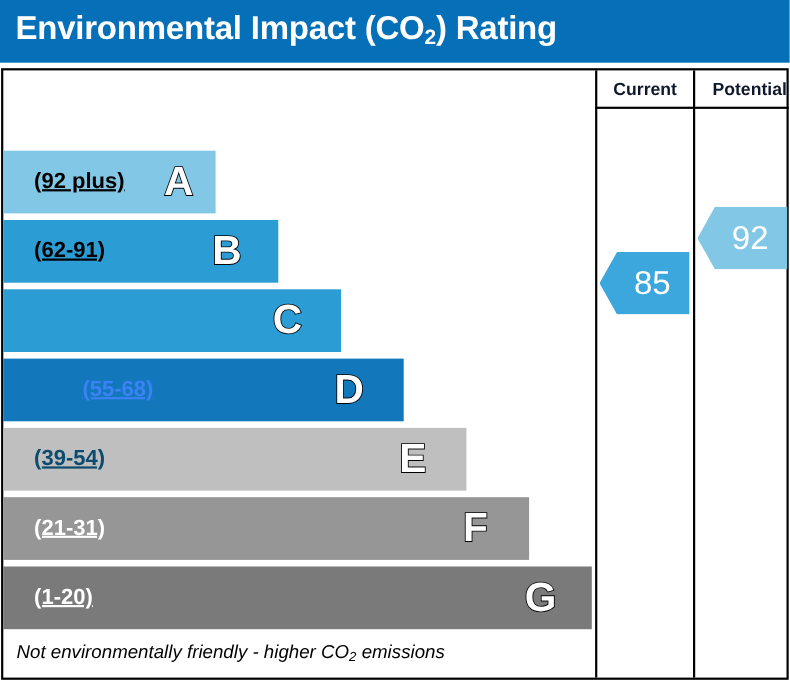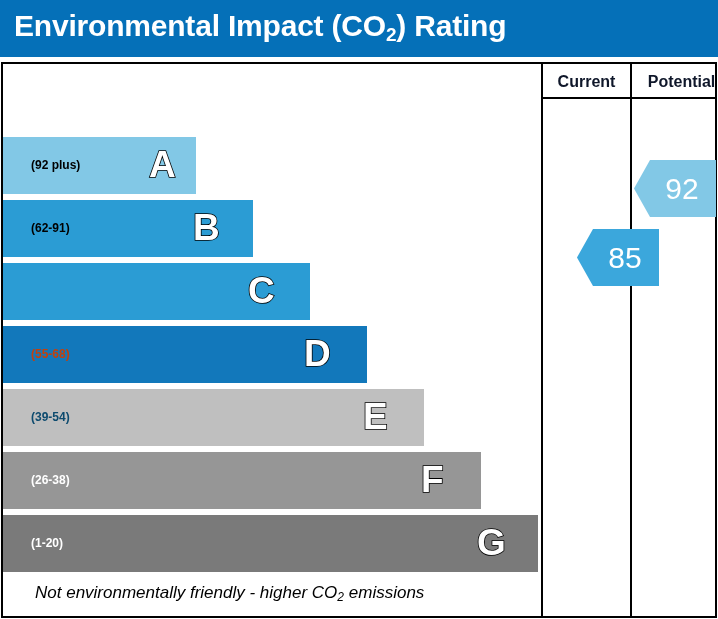--- a/index.html
+++ b/index.html
@@ -86,21 +86,21 @@
   
   .edge-caption {
     position: absolute;
     left: 12px;
     font-size: 17px;
     font-style: italic;
     color: #000000;
     white-space: nowrap;
   }
   #caption-top { top: 44px; }
-  #caption-bottom { top: 519px; margin-left: 20px; }
+  #caption-bottom { top: 519px; }
   .edge-caption sub {
     font-size: 12px;
     vertical-align: baseline;
     position: relative;
     top: 3px;
   }
 
   
   #bands {
     position: absolute;
@@ -116,23 +116,24 @@
   .band-bar {
     position: absolute;
     left: 0; top: 0;
     height: 57px;
   }
   .band-range {
     position: absolute;
     left: 28px; top: 0;
     height: 53px;
     line-height: 57px;
-    font-size: 12px;
+    font-size: 20px;
     font-weight: bold;
     white-space: nowrap;
+    text-decoration: underline;
   }
   .band-letter {
     position: absolute;
     top: 0;
     height: 57px;
     line-height: 56px;
     font-size: 37px;
     font-weight: bold;
     color: #ffffff;
     -webkit-text-stroke: 1.6px #000000;
@@ -148,28 +149,28 @@
     align-items: center;
     justify-content: center;
     padding-left: 14px;
   }
   .rating-value {
     font-size: 30px;
     color: #ffffff;
     line-height: 1;
   }
   #arrow-current {
-    left: 574px;
+    left: 542px;
     width: 82px;
     top: 165px;
   }
   #arrow-potential {
     left: 631px;
     width: 82px;
-    top: 96px;
+    top: 124px;
   }
 </style>
 </head>
 <body>
 
 <div id="chart-root">
 
   <div id="title-banner" style="background: rgb(5, 112, 184);">
     <div id="title-text"><span>Environmental Impact (CO</span><sub>2</sub><span>) Rating</span></div>
   </div>
@@ -199,33 +200,33 @@
       </div>
 
       <div class="band-row" style="top:126px">
         <div class="band-bar" style="width: 307px; background: rgb(43, 156, 212);"></div>
         <div class="band-range" style="color: #7f1d1d; margin-top: 44px;">(69-80)</div>
         <div class="band-letter" style="left: 245px;">C</div>
       </div>
 
       <div class="band-row" style="top:189px">
         <div class="band-bar" style="width: 364px; background: rgb(18, 120, 187);"></div>
-        <div class="band-range" style="color: #c2410c;">(55-68)</div>
+        <div class="band-range" style="color: #3b82f6; margin-left: 44px;">(55-68)</div>
         <div class="band-letter" style="left: 301px;">D</div>
       </div>
 
       <div class="band-row" style="top:252px">
         <div class="band-bar" style="width: 421px; background: rgb(191, 191, 191);"></div>
         <div class="band-range" style="color: #0c4a6e;">(39-54)</div>
         <div class="band-letter" style="left: 360px;">E</div>
       </div>
 
       <div class="band-row" style="top:315px">
         <div class="band-bar" style="width: 478px; background: rgb(150, 150, 150);"></div>
-        <div class="band-range" style="color: rgb(255, 255, 255);">(26-38)</div>
+        <div class="band-range" style="color: rgb(255, 255, 255);">(21-31)</div>
         <div class="band-letter" style="left: 418px;">F</div>
       </div>
 
       <div class="band-row" style="top:378px">
         <div class="band-bar" style="width: 535px; background: rgb(122, 122, 122);"></div>
         <div class="band-range" style="color: rgb(255, 255, 255);">(1-20)</div>
         <div class="band-letter" style="left: 474px;">G</div>
       </div>
 
     </div>

